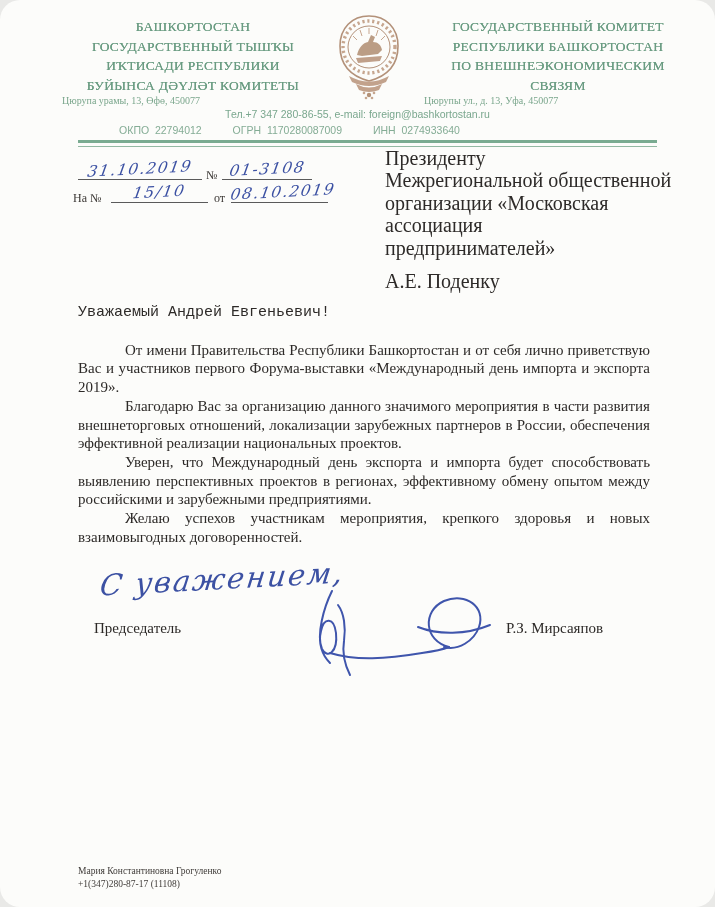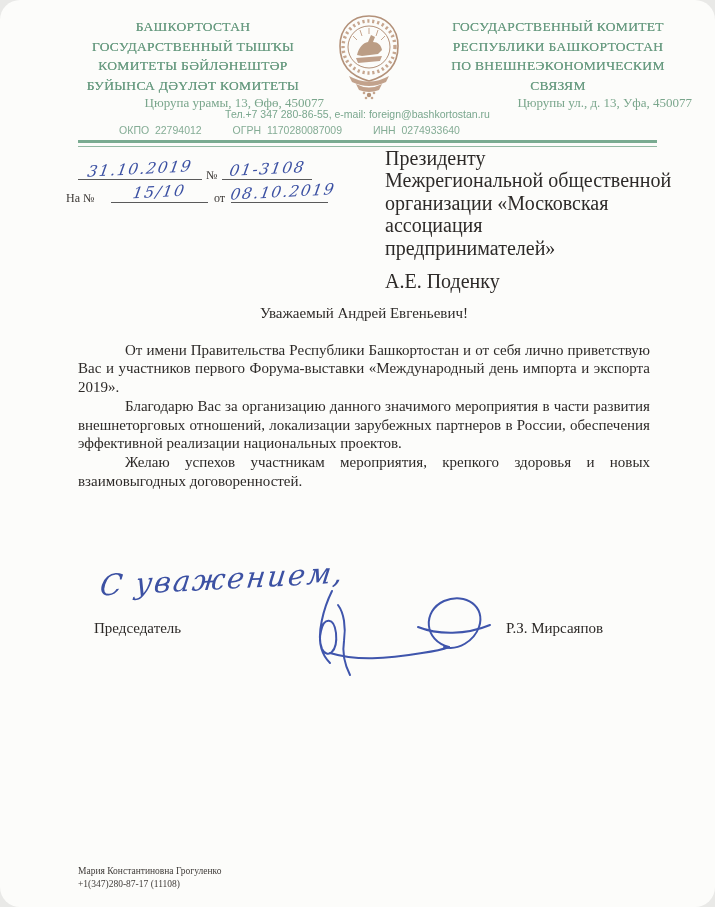--- a/index.html
+++ b/index.html
@@ -10,21 +10,21 @@
   }
   
   .org{
     position:absolute;text-align:center;color:#6a9c82;
     font-size:13.5px;line-height:19.5px;letter-spacing:.3px;
     text-shadow:0 0 .5px #6a9c82;
   }
   .org-left{left:62px;top:17px;width:262px;}
   .org-right{left:424px;top:17px;width:268px;}
   .org-addr{
-    position:absolute;text-align:right;color:#7aa68c;font-size:13px;
+    position:absolute;text-align:left;color:#7aa68c;font-size:10px;
   }
   .addr-left{left:62px;top:95px;width:262px;}
   .addr-right{left:424px;top:95px;width:268px;}
   .contact-line{
     position:absolute;left:0;top:108px;width:715px;text-align:center;
     color:#7aa78e;font-size:10.5px;font-family:"Liberation Sans",sans-serif;
   }
   .registry{
     position:absolute;left:0;top:124px;width:579px;text-align:center;
     color:#84ac95;font-size:10.5px;font-family:"Liberation Sans",sans-serif;
@@ -52,21 +52,21 @@
   .recipient{
     position:absolute;left:385px;top:147px;width:300px;
     font-size:20px;line-height:22.4px;
   }
   .recipient .name{margin-top:11px;}
   
   .body-block{
     position:absolute;left:78px;top:304px;width:572px;
     font-size:15px;line-height:18.7px;text-align:justify;
   }
-  .salutation{text-align:center;margin:0 0 18px 0;}
+  .salutation{text-align:left;margin:0 0 18px 0;font-family:Liberation Mono, monospace;}
   .body-block p{margin:0;text-indent:47px;}
   
   .closing{
     position:absolute;left:100px;top:562px;
     font-family:"DejaVu Serif",serif;font-style:italic;
     font-size:29px;color:#3c51a3;letter-spacing:2px;
     transform:rotate(-3deg) skewX(-10deg);white-space:nowrap;
   }
   .position-title{position:absolute;left:94px;top:620px;font-size:15px;}
   .signer-name{position:absolute;left:506px;top:620px;font-size:15px;white-space:nowrap;}
@@ -78,21 +78,21 @@
   }
 </style>
 </head>
 <body>
 
 <div class="page">
 
   <div class="org org-left">
     <div>БАШКОРТОСТАН</div>
     <div>ГОСУДАРСТВЕННЫЙ ТЫШҠЫ</div>
-    <div>КОМИТЕТЫ БӘЙЛӘНЕШТӘР</div>
+    <div>ИҠТИСАДИ РЕСПУБЛИКИ</div>
     <div>БУЙЫНСА ДӘҮЛӘТ КОМИТЕТЫ</div>
   </div>
 
   <div class="emblem">
     <svg width="66" height="86" viewBox="0 0 66 86" xmlns="http://www.w3.org/2000/svg">
       <path d="M33,2 C50,2 62,14 62,32 C62,50 52,62 33,67 C14,62 4,50 4,32 C4,14 16,2 33,2 Z" fill="none" stroke="#b39179" stroke-width="1.6"></path>
       <circle cx="33" cy="33" r="26" fill="none" stroke="#c6a68f" stroke-width="3.4" stroke-dasharray="2.2 2.8"></circle>
       <circle cx="33" cy="33" r="21" fill="none" stroke="#b39179" stroke-width="1"></circle>
       <g stroke="#c6a68f" stroke-width="1">
         <line x1="33" y1="14" x2="33" y2="20"></line>
@@ -145,21 +145,21 @@
   <div class="rule"></div>
 
   <span class="u" style="left:78px;top:162px;width:124px;">
     <span class="hand">31.10.2019</span>
   </span>
   <span class="ref-label" style="left:206px;top:168px;">№</span>
   <span class="u" style="left:222px;top:162px;width:90px;">
     <span class="hand">01-3108</span>
   </span>
 
-  <span class="ref-label" style="left:66px;top:191px;">На №</span>
+  <span class="ref-label" style="left:73px;top:191px;">На №</span>
   <span class="u" style="left:111px;top:185px;width:97px;">
     <span class="hand">15/10</span>
   </span>
   <span class="ref-label" style="left:214px;top:191px;">от</span>
   <span class="u" style="left:231px;top:185px;width:97px;">
     <span class="hand">08.10.2019</span>
   </span>
 
   <div class="recipient">
     <div>Президенту</div>
@@ -167,20 +167,21 @@
     <div>организации «Московская</div>
     <div>ассоциация</div>
     <div>предпринимателей»</div>
     <div class="name">А.Е. Поденку</div>
   </div>
 
   <div class="body-block">
     <div class="salutation">Уважаемый Андрей Евгеньевич!</div>
     <p>От имени Правительства Республики Башкортостан и от себя лично приветствую Вас и участников первого Форума-выставки «Международный день импорта и экспорта 2019».</p>
     <p>Благодарю Вас за организацию данного значимого мероприятия в части развития внешнеторговых отношений, локализации зарубежных партнеров в России, обеспечения эффективной реализации национальных проектов.</p>
+    <p>Уверен, что Международный день экспорта и импорта будет способствовать выявлению перспективных проектов в регионах, эффективному обмену опытом между российскими и зарубежными предприятиями.</p>
     <p>Желаю успехов участникам мероприятия, крепкого здоровья и новых взаимовыгодных договоренностей.</p>
   </div>
 
   <div class="closing">С уважением,</div>
 
   <div class="signature">
     <svg width="210" height="100" viewBox="0 0 210 100" xmlns="http://www.w3.org/2000/svg">
       <g fill="none" stroke="#3f55ac" stroke-width="2" stroke-linecap="round">
         <path d="M46,8 C38,24 30,52 36,66 C41,76 52,70 50,50 C48,34 38,34 35,48 C32,60 36,72 44,80"></path>
         <path d="M52,22 C58,30 60,44 58,58 C56,70 58,80 64,92"></path>

